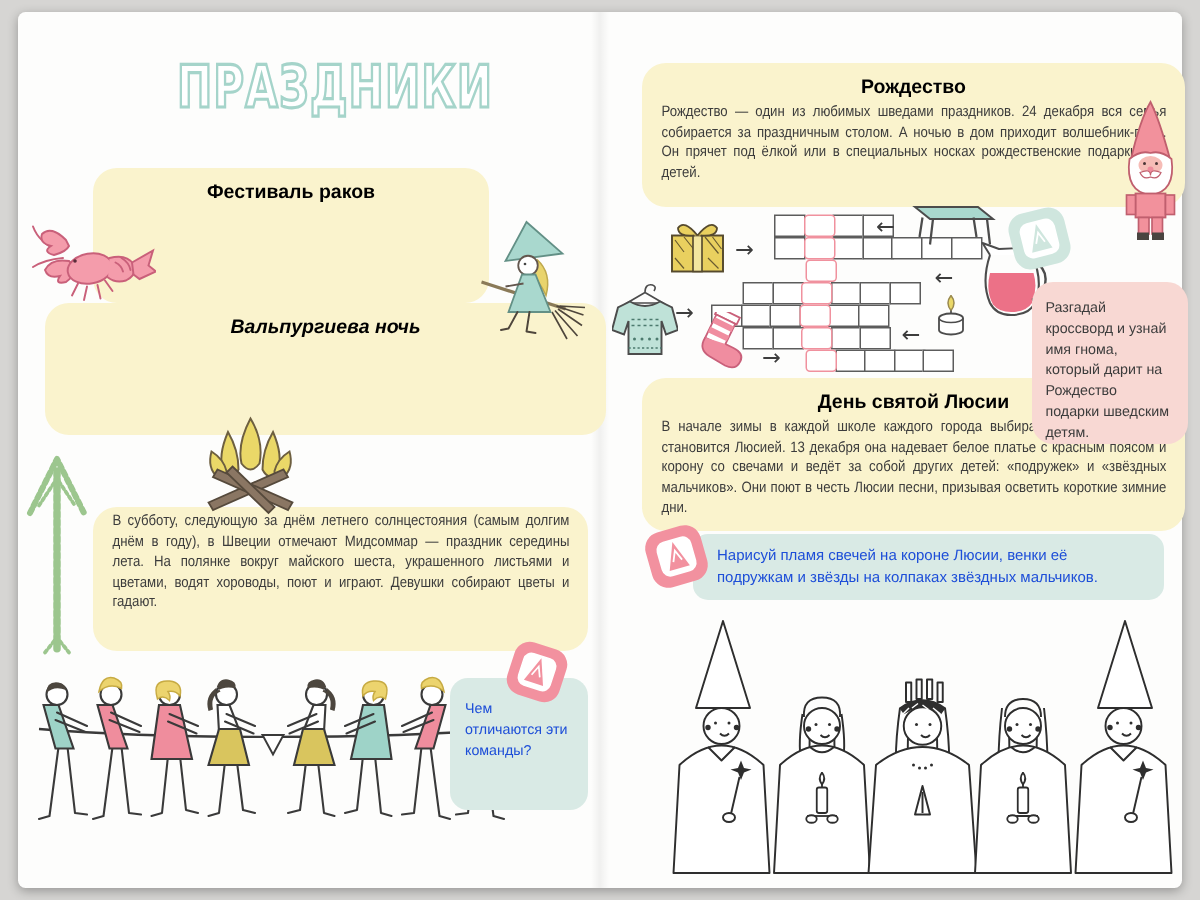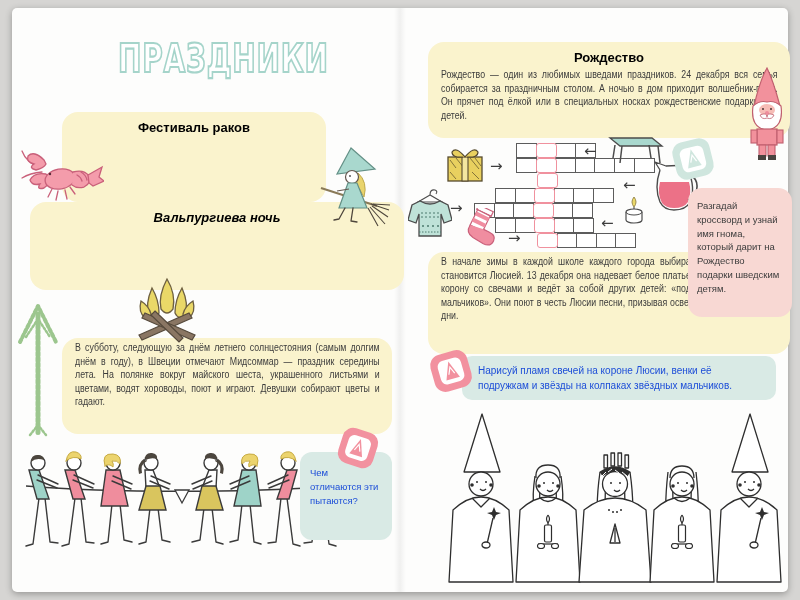--- a/index.html
+++ b/index.html
@@ -148,21 +148,21 @@
       </g>
       <g transform="translate(322,0) scale(-1,1)">
         <use href="#tgirlPony" x="134" style="color:#d9c55e"></use>
         <use href="#tgirlDress" x="96" style="color:#9ed3c8"></use>
         <use href="#tmanB" x="58" style="color:#ef8d9d"></use>
         <use href="#tmanD" x="22" style="color:#9ed3c8"></use>
       </g>
     </svg>
 
     <div class="abs bub-mint" style="left:300px; top:452px; width:92px; height:88px; padding:14px 10px;">
-      <div class="bub-text">Чем отличаются эти пытаются?</div>
+      <div class="bub-text">Чем отличаются эти команды?</div>
     </div>
     <div class="abs" style="left:336px; top:426px; transform:rotate(18deg);">
       <svg width="44" height="44" viewBox="0 0 46 46">
         <rect x="4" y="4" width="38" height="38" rx="11" fill="#f2919f"></rect>
         <rect x="11" y="11" width="24" height="24" rx="6" fill="#fff"></rect>
         <path d="M16,31 L23,13 L30,31 Z" fill="#f2919f"></path>
         <path d="M20,26 L23,19 L26,26" stroke="#fff" stroke-width="1.2" fill="none"></path>
       </svg>
     </div>
   </div>
@@ -170,20 +170,21 @@
   <div>
 
     <div class="abs ybox" style="left:428px; top:42px; width:362px; height:96px;">
       <div class="sec-h">Рождество</div>
       <div class="sec-bw">
           <div class="sec-b">Рождество — один из любимых шведами праздников. 24 декабря вся семья собирается за праздничным столом. А ночью в дом приходит волшебник-гном. Он прячет под ёлкой или в специальных носках рождественские подарки для детей.</div>
         </div>
     </div>
 
     <div class="abs ybox" style="left:428px; top:252px; width:362px; height:102px;">
+      <div class="sec-h">День святой Люсии</div>
       <div class="sec-bw">
           <div class="sec-b">В начале зимы в каждой школе каждого города выбирают девочку, которая становится Люсией. 13 декабря она надевает белое платье с красным поясом и корону со свечами и ведёт за собой других детей: «подружек» и «звёздных мальчиков». Они поют в честь Люсии песни, призывая осветить короткие зимние дни.</div>
         </div>
     </div>
 
     <div id="cw">
         <div class="cwr" style="left: 516px; top: 143px;">
           <span class="cwc"></span>
           <span class="cwc pk"></span>
           <span class="cwc"></span>
@@ -301,21 +302,21 @@
 
     <div class="abs" style="left:670px; top:136px; transform:rotate(-14deg);">
       <svg width="46" height="46" viewBox="0 0 46 46">
         <rect x="4" y="4" width="38" height="38" rx="11" fill="#cfe6de"></rect>
         <rect x="11" y="11" width="24" height="24" rx="6" fill="#fff"></rect>
         <path d="M16,31 L23,13 L30,31 Z" fill="#cfe6de"></path>
         <path d="M20,26 L23,19 L26,26" stroke="#fff" stroke-width="1.2" fill="none"></path>
       </svg>
     </div>
 
-    <div class="abs bub-pink" style="left:688px; top:188px; width:104px; height:129px; padding:11px 9px;">
+    <div class="abs bub-pink" style="left:688px; top:188px; width:104px; height:108px; padding:11px 9px;">
       <div class="bub-text">Разгадай кроссворд и узнай имя гнома, который дарит на Рождество подарки шведским детям.</div>
     </div>
 
     <div class="abs bub-mint" style="left:462px; top:356px; width:314px; height:44px; padding:8px 16px; border-radius:10px;">
       <div class="bub-text" style="font-size:10px;">Нарисуй пламя свечей на короне Люсии, венки её подружкам и звёзды на колпаках звёздных мальчиков.</div>
     </div>
     <div class="abs" style="left:428px; top:348px; transform:rotate(-16deg);">
       <svg width="46" height="46" viewBox="0 0 46 46">
         <rect x="4" y="4" width="38" height="38" rx="11" fill="#f2919f"></rect>
         <rect x="11" y="11" width="24" height="24" rx="6" fill="#fff"></rect>

